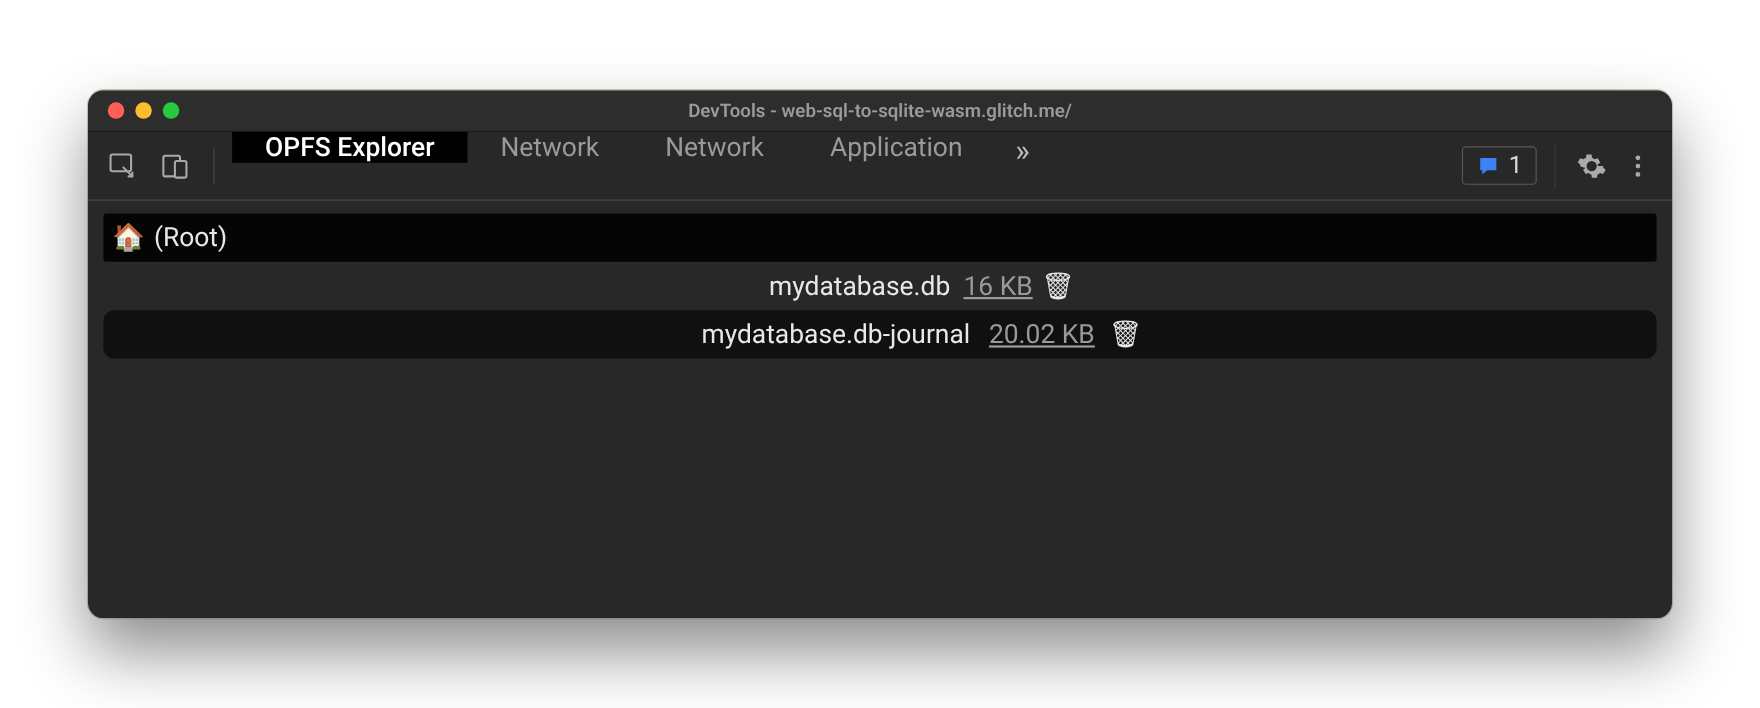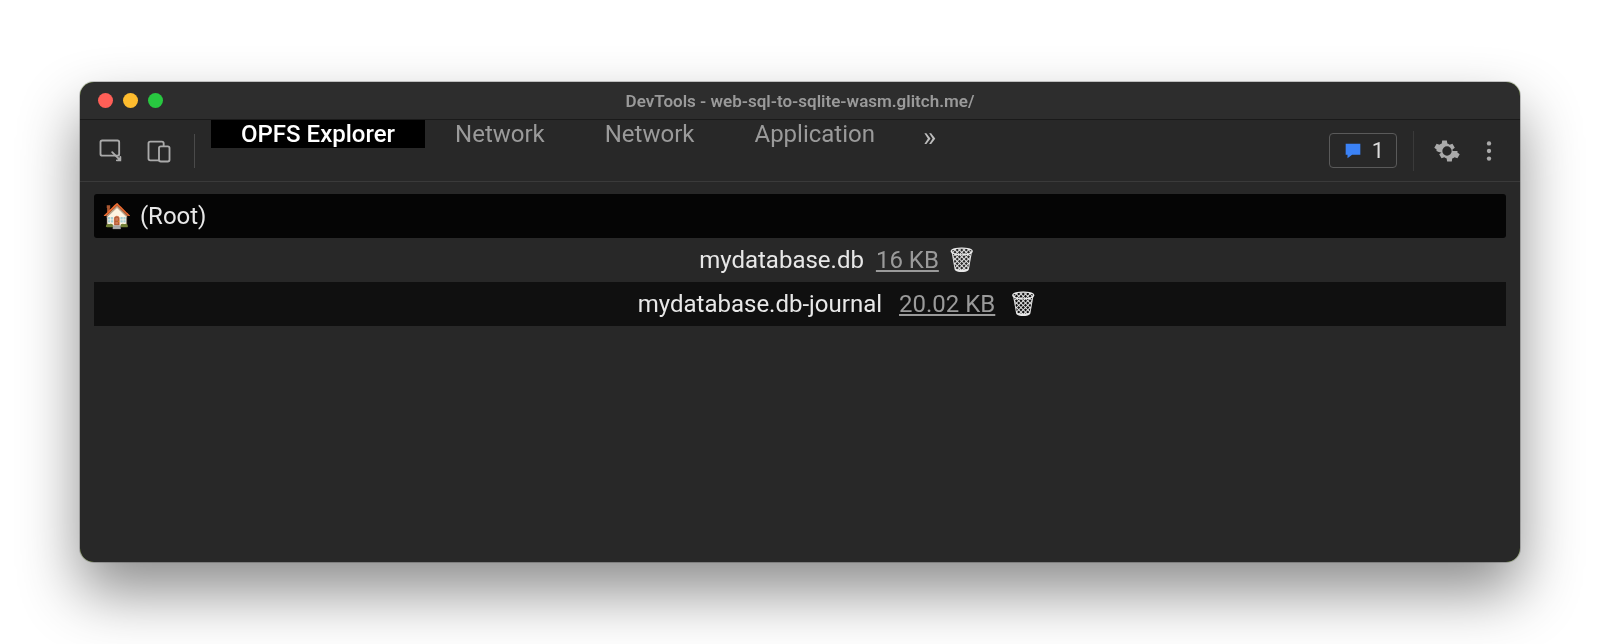--- a/index.html
+++ b/index.html
@@ -137,21 +137,21 @@
     display: flex;
     align-items: center;
     height: 44px;
     padding: 0 8px;
     font-size: 24px;
     color: #e8e8e8;
     gap: 8px;
   }
   .tree-row.root { background: #050505; border-radius: 3px; }
   .tree-row.child { padding-left: 82px; justify-content: center; }
-  .tree-row.child.journal { background: #101010; border-radius: 0; gap: 13px; }
+  .tree-row.child.journal { background: #101010; border-radius: 10px; gap: 13px; }
   .file-name { color: #e8e8e8; }
   .file-size { color: #9a9a9a; margin-left: 4px; text-decoration: underline; }
   .trash {
     width: 26px;
     height: 26px;
     display: inline-flex;
     align-items: center;
     justify-content: center;
     filter: grayscale(0.2);
     cursor: pointer;

